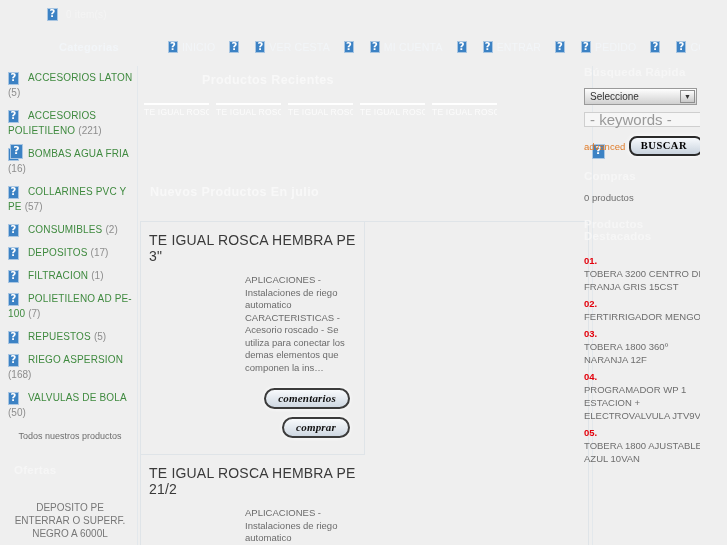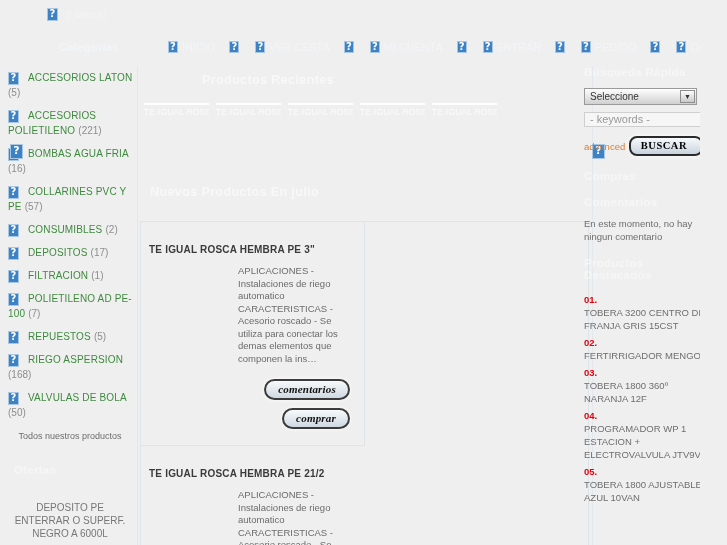--- a/index.html
+++ b/index.html
@@ -213,29 +213,28 @@
     width: 224px;
     padding: 10px 8px 8px 8px;
     border-right: 1px solid #dfe4e8;
     border-bottom: 1px solid #dfe4e8;
     min-height: 196px;
     position: relative;
   }
   .product-card:nth-child(2n) { border-right: none; }
   .product-title {
     color: #3a3a3a;
-    font-weight: bold;
-    font-size: 10px;
+    font-weight: normal;
+    font-size: 14px;
     letter-spacing: .2px;
     margin-bottom: 10px;
-    margin-top: 12px;
   }
   .product-body {
     display: flex;
-    gap: 7px;
+    gap: 14px;
   }
   .product-thumb { width: 82px; flex: 0 0 82px; }
   .product-desc {
     color: #6b6b6b;
     font-size: 9.5px;
     line-height: 12.5px;
     flex: 1;
   }
   .card-actions {
     margin-top: 14px;
@@ -290,21 +289,21 @@
     border: 1px solid #8f8f8f;
     background: linear-gradient(#fdfdfd, #cacaca);
     display: flex; align-items: center; justify-content: center;
     font-size: 7px; color: #333;
   }
   .kw {
     margin-top: 7px;
     width: 117px; height: 15px;
     border: 1px solid #cfcfcf;
     background: #f6f6f6;
-    font-size: 11px;
+    font-size: 15px;
     color: #999;
     padding-left: 5px;
     line-height: 13px;
   }
   .searchrow {
     margin-top: 9px;
     display: flex;
     align-items: center;
     justify-content: space-between;
     width: 119px;
@@ -532,26 +531,23 @@
         <div class="kw">- keywords -</div>
         <div class="searchrow">
           <span class="advanced">advanced</span>
           <span class="buscar">BUSCAR</span>
         </div>
       </div>
     </div>
 
     <div class="rbox">
       <div class="rbox-title">Compras</div>
-    </div>
-
-    <div class="rbox">
-      <div class="rbox-title">Comentarios</div>
-      <div class="rtext">En este momento, no hay ningun comentario</div>
-    </div>
+      <div class="rtext">0 productos</div>
+    </div>
+
 
     <div class="rbox">
       <div class="rbox-title">Productos Destacados</div>
       <div class="feat-list">
         <div class="feat-num">01.</div>
         <div class="feat-name">TOBERA 3200 CENTRO DE FRANJA GRIS 15CST</div>
         <div class="feat-num">02.</div>
         <div class="feat-name">FERTIRRIGADOR MENGO</div>
         <div class="feat-num">03.</div>
         <div class="feat-name">TOBERA 1800 360º NARANJA 12F</div>

